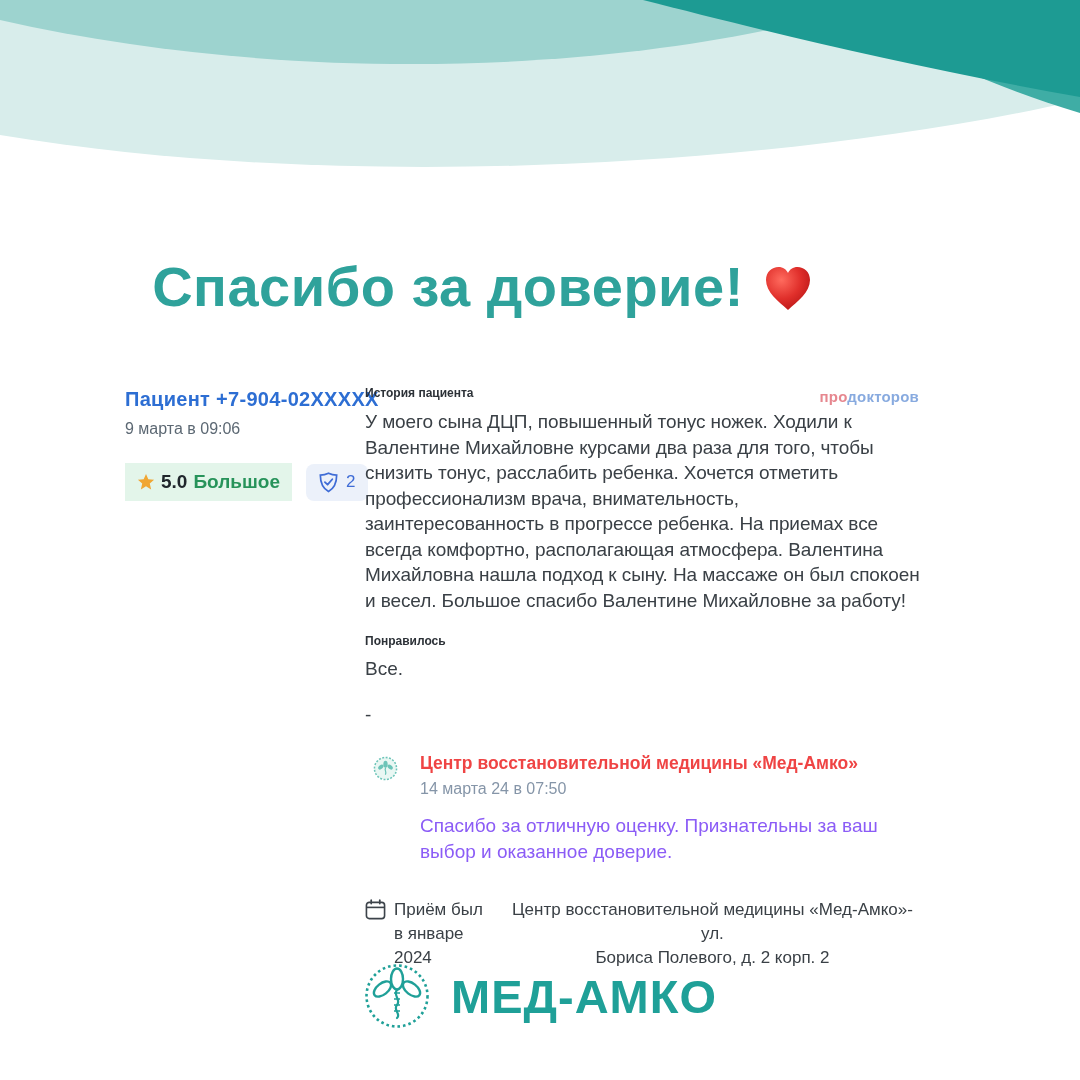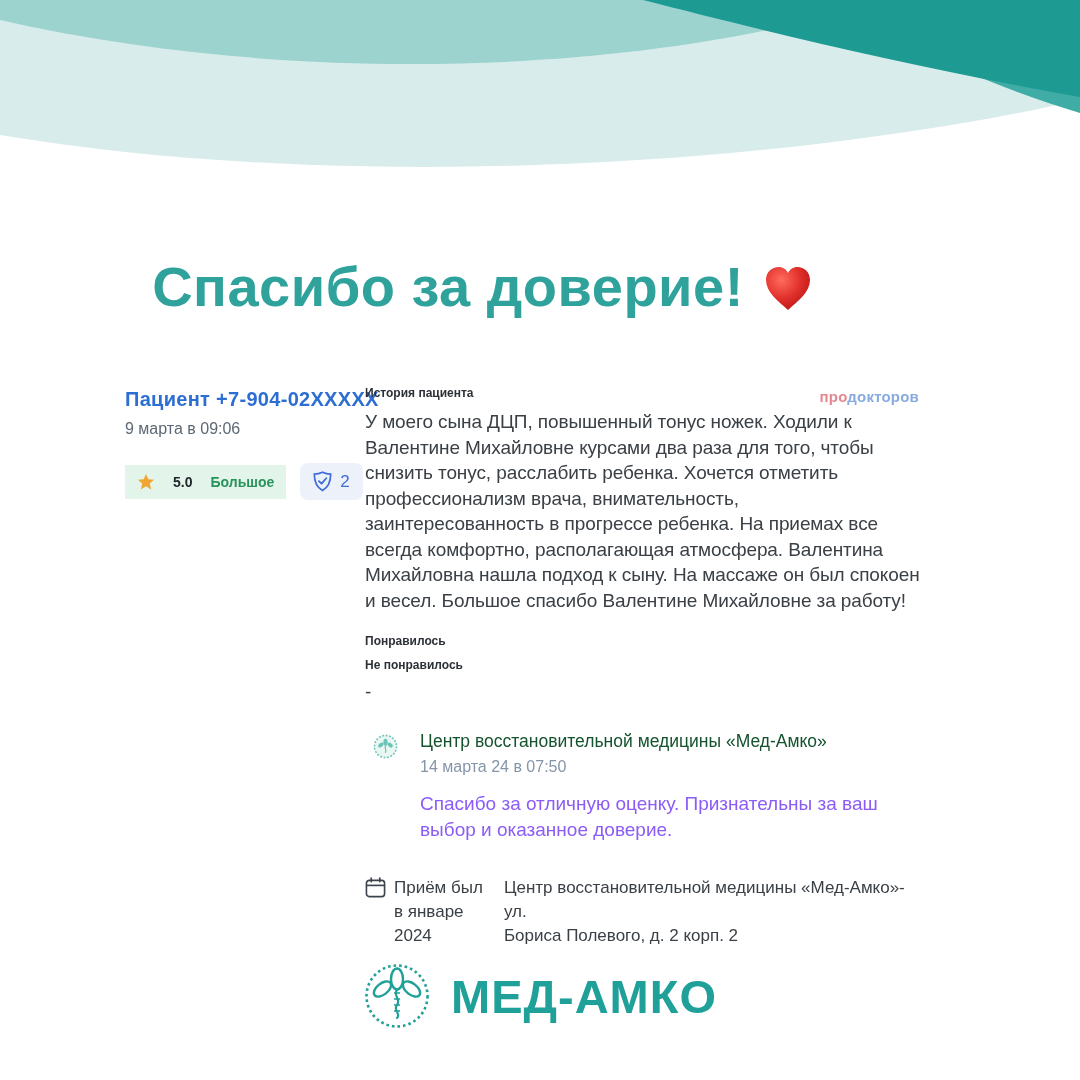--- a/index.html
+++ b/index.html
@@ -23,22 +23,22 @@
   .heart-icon{width:48px;height:46px;margin-top:4px;}
   
   .col-left{position:absolute;left:125px;top:388px;width:235px;}
   .patient-name{
     font-size:20px;font-weight:bold;color:#2d6ed3;letter-spacing:.3px;
     margin:0 0 9px 0;cursor:pointer;white-space:nowrap;
   }
   .review-date{font-size:16px;color:#5c6873;margin:0;}
   .badges{display:flex;gap:14px;margin-top:25px;align-items:center;}
   .rating-badge{
-    display:flex;align-items:center;gap:18px;background:#e3f5ea;
-    border-radius:0;padding:8px 12px;font-size:14px;
+    display:flex;align-items:center;gap:6px;background:#e3f5ea;
+    border-radius:0;padding:8px 12px;font-size:19px;
   }
   .rating-score{font-weight:bold;color:#20262c;}
   .rating-label{font-weight:bold;color:#27935a;}
   .verified-badge{
     display:flex;align-items:center;gap:8px;background:#ecf1fa;
     border-radius:8px;padding:8px 13px;font-size:17px;cursor:pointer;
   }
   .verified-count{color:#3f6cd6;}
   
   .col-right{position:absolute;left:365px;top:386px;width:556px;}
@@ -59,34 +59,34 @@
     text-decoration-thickness:1px;cursor:pointer;
   }
   .plain-value{font-size:19px;color:#3a4046;margin:0 0 23px 0;line-height:1.2;}
   .plain-value.dash{margin-bottom:27px;}
   
   .reply{position:relative;padding-left:55px;margin-top:6px;}
   .clinic-avatar{
     position:absolute;left:8px;top:3px;width:25px;height:25px;
   }
   .clinic-name{
-    font-size:17.5px;font-weight:normal;color:#14532d;margin:0 0 5px 0;
+    font-size:17.5px;font-weight:bold;color:#ef4444;margin:0 0 5px 0;
     line-height:1.25;cursor:pointer;
   }
   .reply-date{font-size:16px;color:#8595a8;margin:0 0 15px 0;}
   .reply-text{font-size:19px;line-height:26px;color:#8b5cf6;margin:0;}
   
   .meta-row{
     display:flex;justify-content:space-between;align-items:flex-start;
     margin-top:33px;
   }
   .visit{display:flex;gap:8px;}
   .calendar-icon{width:21px;height:21px;flex:0 0 auto;margin-top:1px;}
   .visit-text,.address-text{font-size:17px;line-height:24px;color:#3a4046;}
-  .address-text{text-align:left;max-width:430px;}
+  .address-text{text-align:center;max-width:430px;}
   
   .brand{
     position:absolute;top:956px;left:0;width:1080px;height:80px;
     display:flex;align-items:center;justify-content:center;gap:20px;
   }
   .brand-emblem{width:68px;height:68px;}
   .brand-name{
     font-size:47px;font-weight:bold;color:#1fa098;letter-spacing:1px;margin:0;
     line-height:1;
   }
@@ -140,22 +140,22 @@
 
   <div class="col-right">
     <div class="watermark">
       <span class="wm-pro">про</span><span class="wm-doc">докторов</span>
     </div>
 
     <h3 class="sec-heading">История пациента</h3>
     <p class="story-text"><span>У моего сына </span><span class="term-link">ДЦП</span><span>, повышенный тонус ножек. Ходили к Валентине Михайловне курсами два раза для того, чтобы снизить тонус, расслабить ребенка. Хочется отметить профессионализм врача, внимательность, заинтересованность в прогрессе ребенка. На приемах все всегда комфортно, располагающая атмосфера. Валентина Михайловна нашла подход к сыну. На </span><span class="term-link">массаже</span><span> он был спокоен и весел. Большое спасибо Валентине Михайловне за работу!</span></p>
 
     <h3 class="sec-heading">Понравилось</h3>
-
-    <h3 class="sec-heading">Не понравилось</h3>
+    <p class="plain-value">Все.</p>
+
     <p class="plain-value dash">-</p>
 
     <div class="reply">
       <svg class="clinic-avatar" viewBox="0 0 26 26" aria-hidden="true">
         <circle cx="13" cy="13" r="11.5" fill="#e9f7f3" stroke="#6cc4b8" stroke-width="1.6" stroke-dasharray="2 1.6"></circle>
         <ellipse cx="13" cy="8.5" rx="2.2" ry="3.6" fill="#6cc4b8"></ellipse>
         <ellipse cx="8.2" cy="11.5" rx="3.2" ry="2" transform="rotate(-40 8.2 11.5)" fill="#6cc4b8"></ellipse>
         <ellipse cx="17.8" cy="11.5" rx="3.2" ry="2" transform="rotate(40 17.8 11.5)" fill="#6cc4b8"></ellipse>
         <path d="M13 12.5 C11.6 14.5 14.4 16.5 13 19" fill="none" stroke="#6cc4b8" stroke-width="1.3" stroke-linecap="round"></path>
       </svg>

